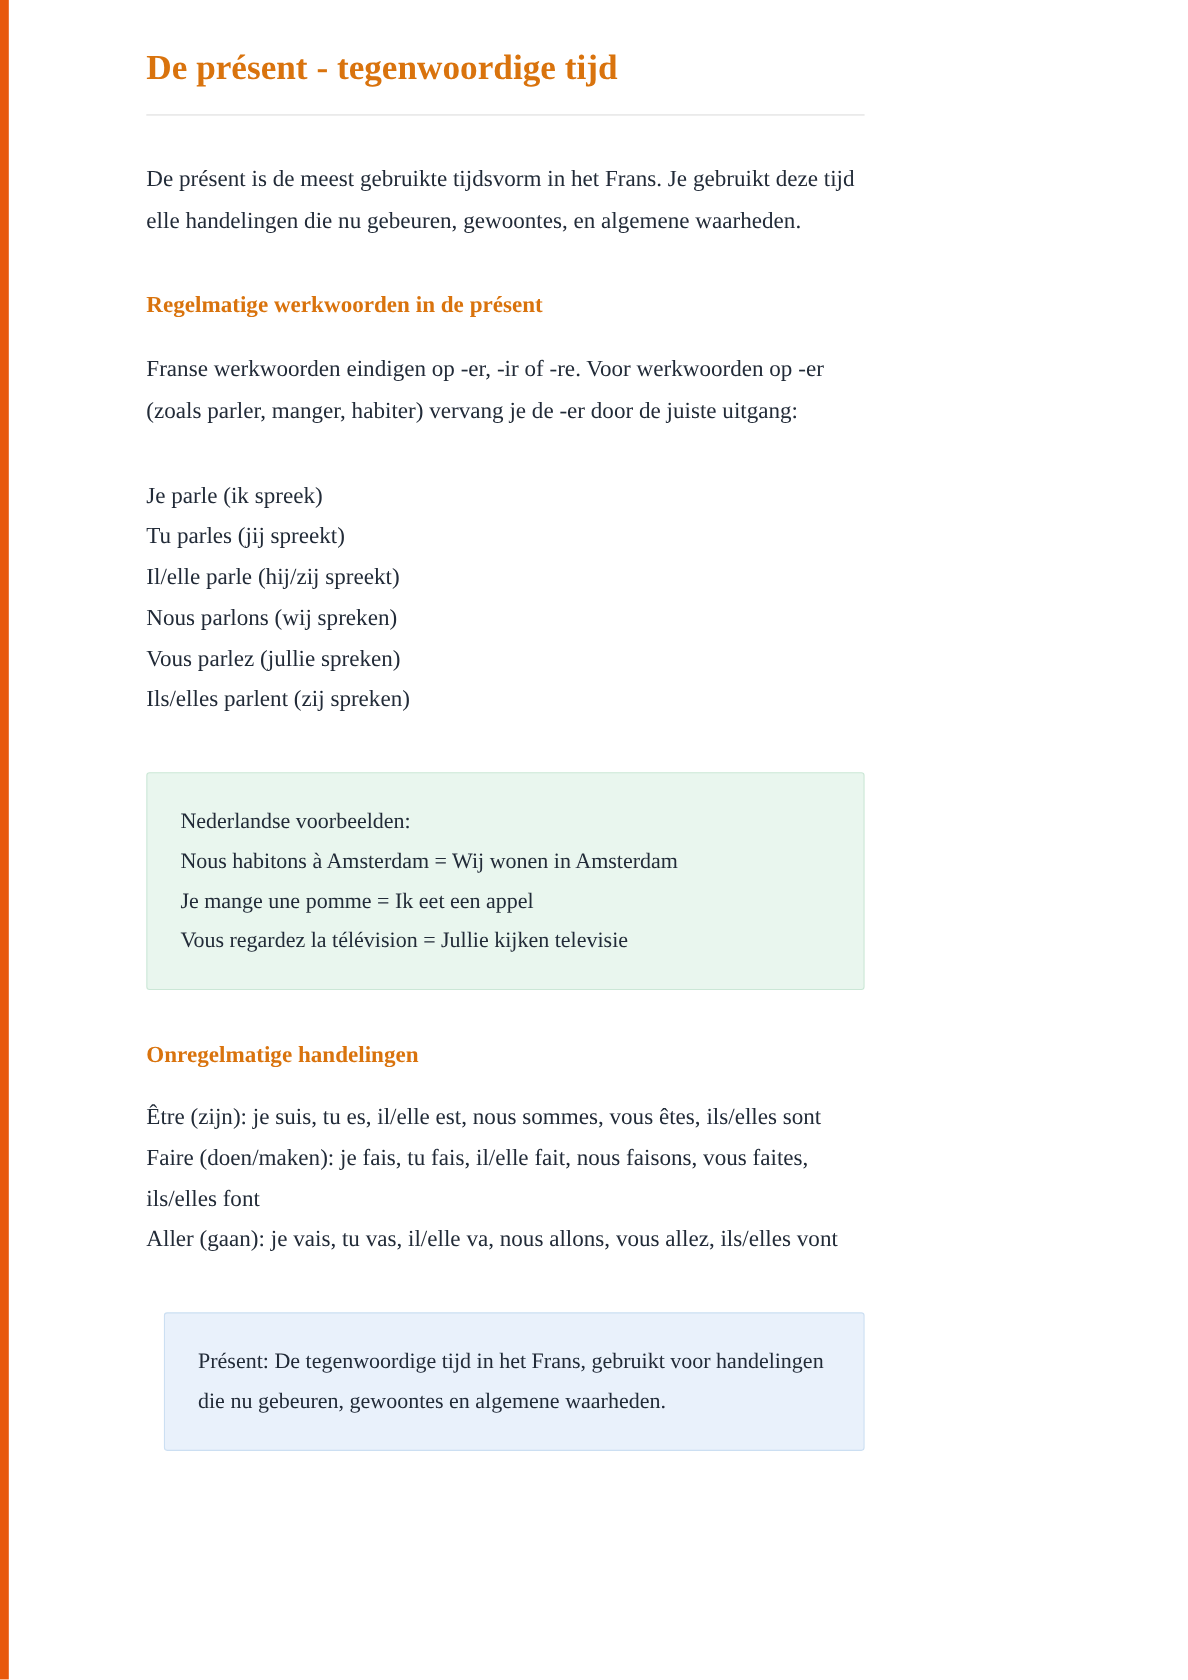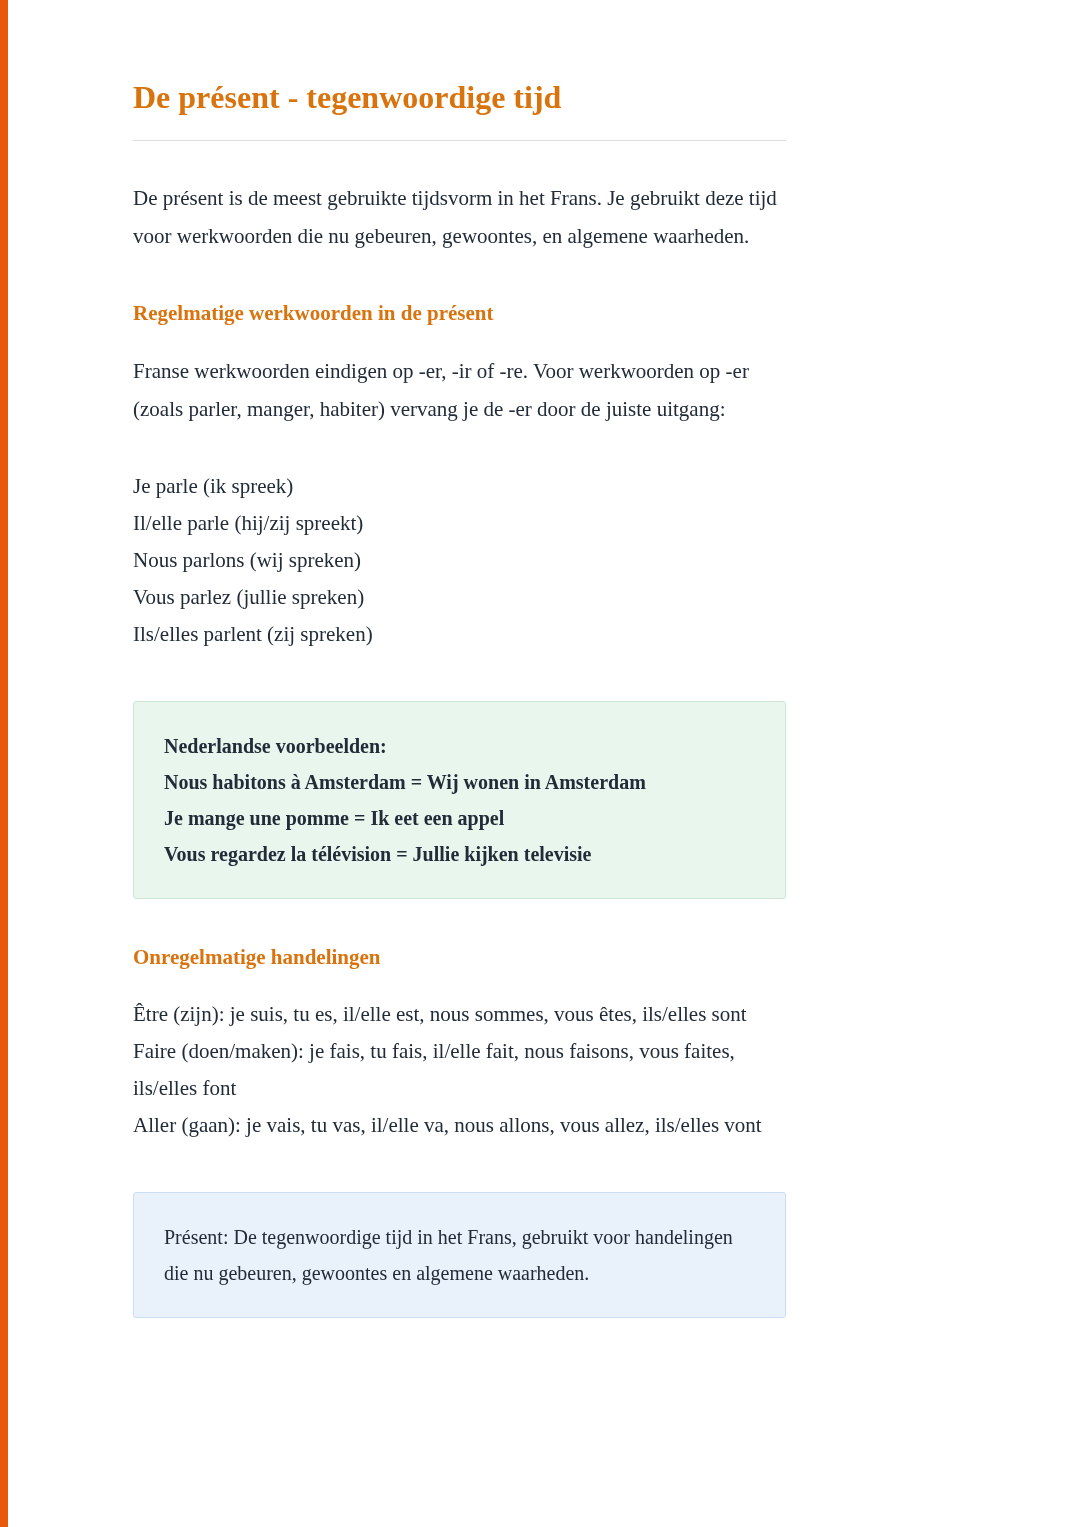--- a/index.html
+++ b/index.html
@@ -17,21 +17,21 @@
   body{
     font-family:"Liberation Serif","DejaVu Serif",serif;
     color:var(--body-text);
   }
   .page{
     position:relative;
     width:919px;
     height:1527px;
     background:#ffffff;
     overflow:hidden;
-    padding:78px 133px 60px 133px;
+    padding:42px 133px 60px 133px;
   }
   .stripe{
     position:absolute;
     left:0;top:0;
     width:8px;height:1527px;
     background:var(--stripe);
   }
   h1.title{
     margin:0 0 24px 0;
     font-size:32px;
@@ -63,44 +63,45 @@
   .callout{
     margin:48px 0 0 0;
     padding:26px 30px;
     border-radius:3px;
     font-size:20px;
     line-height:36px;
   }
   .callout.green{
     background:var(--green-bg);
     border:1px solid var(--green-border);
-    font-weight:bold;
   }
   .callout.blue{
     background:var(--blue-bg);
     border:1px solid var(--blue-border);
+    margin-left:16px;
   }
   .callout .line{white-space:normal;}
 </style>
 </head>
 <body>
 
 <div class="page">
   <div class="stripe"></div>
 
   <h1 class="title">De présent - tegenwoordige tijd</h1>
   <hr class="divider">
 
-  <p class="body-par">De présent is de meest gebruikte tijdsvorm in het Frans. Je gebruikt deze tijd voor werkwoorden die nu gebeuren, gewoontes, en algemene waarheden.</p>
+  <p class="body-par">De présent is de meest gebruikte tijdsvorm in het Frans. Je gebruikt deze tijd elle handelingen die nu gebeuren, gewoontes, en algemene waarheden.</p>
 
   <h2 class="section-heading">Regelmatige werkwoorden in de présent</h2>
   <p class="body-par">Franse werkwoorden eindigen op -er, -ir of -re. Voor werkwoorden op -er (zoals parler, manger, habiter) vervang je de -er door de juiste uitgang:</p>
 
   <div class="line-list">
     <div class="line">Je parle (ik spreek)</div>
+    <div class="line">Tu parles (jij spreekt)</div>
     <div class="line">Il/elle parle (hij/zij spreekt)</div>
     <div class="line">Nous parlons (wij spreken)</div>
     <div class="line">Vous parlez (jullie spreken)</div>
     <div class="line">Ils/elles parlent (zij spreken)</div>
   </div>
 
   <div class="callout green">
     <div class="line">Nederlandse voorbeelden:</div>
     <div class="line">Nous habitons à Amsterdam = Wij wonen in Amsterdam</div>
     <div class="line">Je mange une pomme = Ik eet een appel</div>

